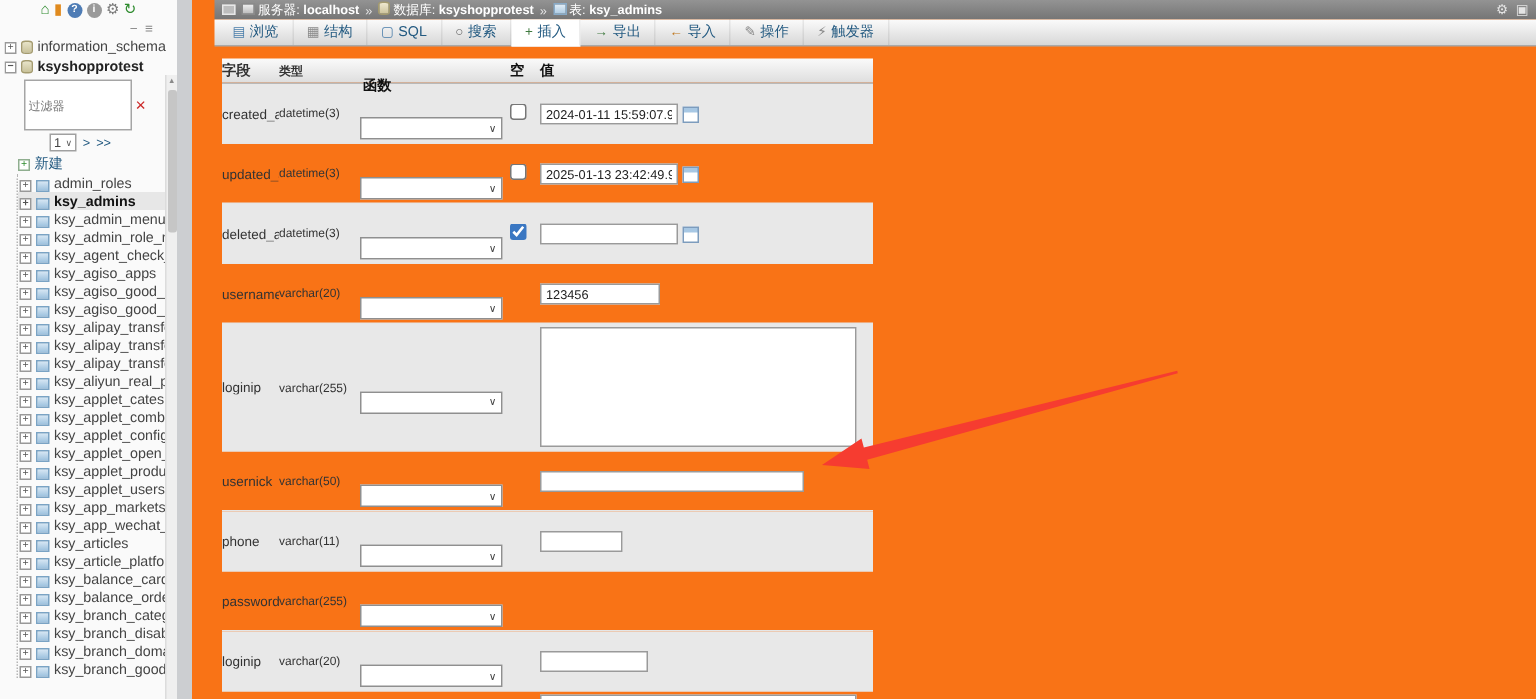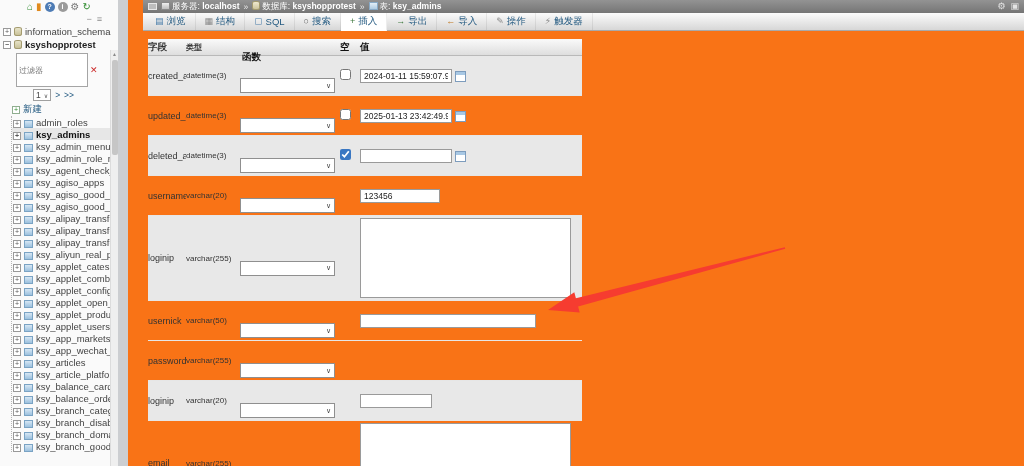--- a/index.html
+++ b/index.html
@@ -411,20 +411,33 @@
             <span class="c-func">
               <div class="pma-select">
                 <span class="chev">∨</span>
               </div>
             </span>
             <span class="c-null"></span>
             <span class="c-val">
               <input class="w175" type="text" style="">
             </span>
           </div>
+          <div class="frow even">
+            <span class="c-field">phone</span>
+            <span class="c-type">varchar(11)</span>
+            <span class="c-func">
+              <div class="pma-select">
+                <span class="chev">∨</span>
+              </div>
+            </span>
+            <span class="c-null"></span>
+            <span class="c-val">
+              <input class="w55" type="text" style="">
+            </span>
+          </div>
           <div class="frow">
             <span class="c-field">password</span>
             <span class="c-type">varchar(255)</span>
             <span class="c-func">
               <div class="pma-select">
                 <span class="chev">∨</span>
               </div>
             </span>
             <span class="c-null"></span>
           </div>

